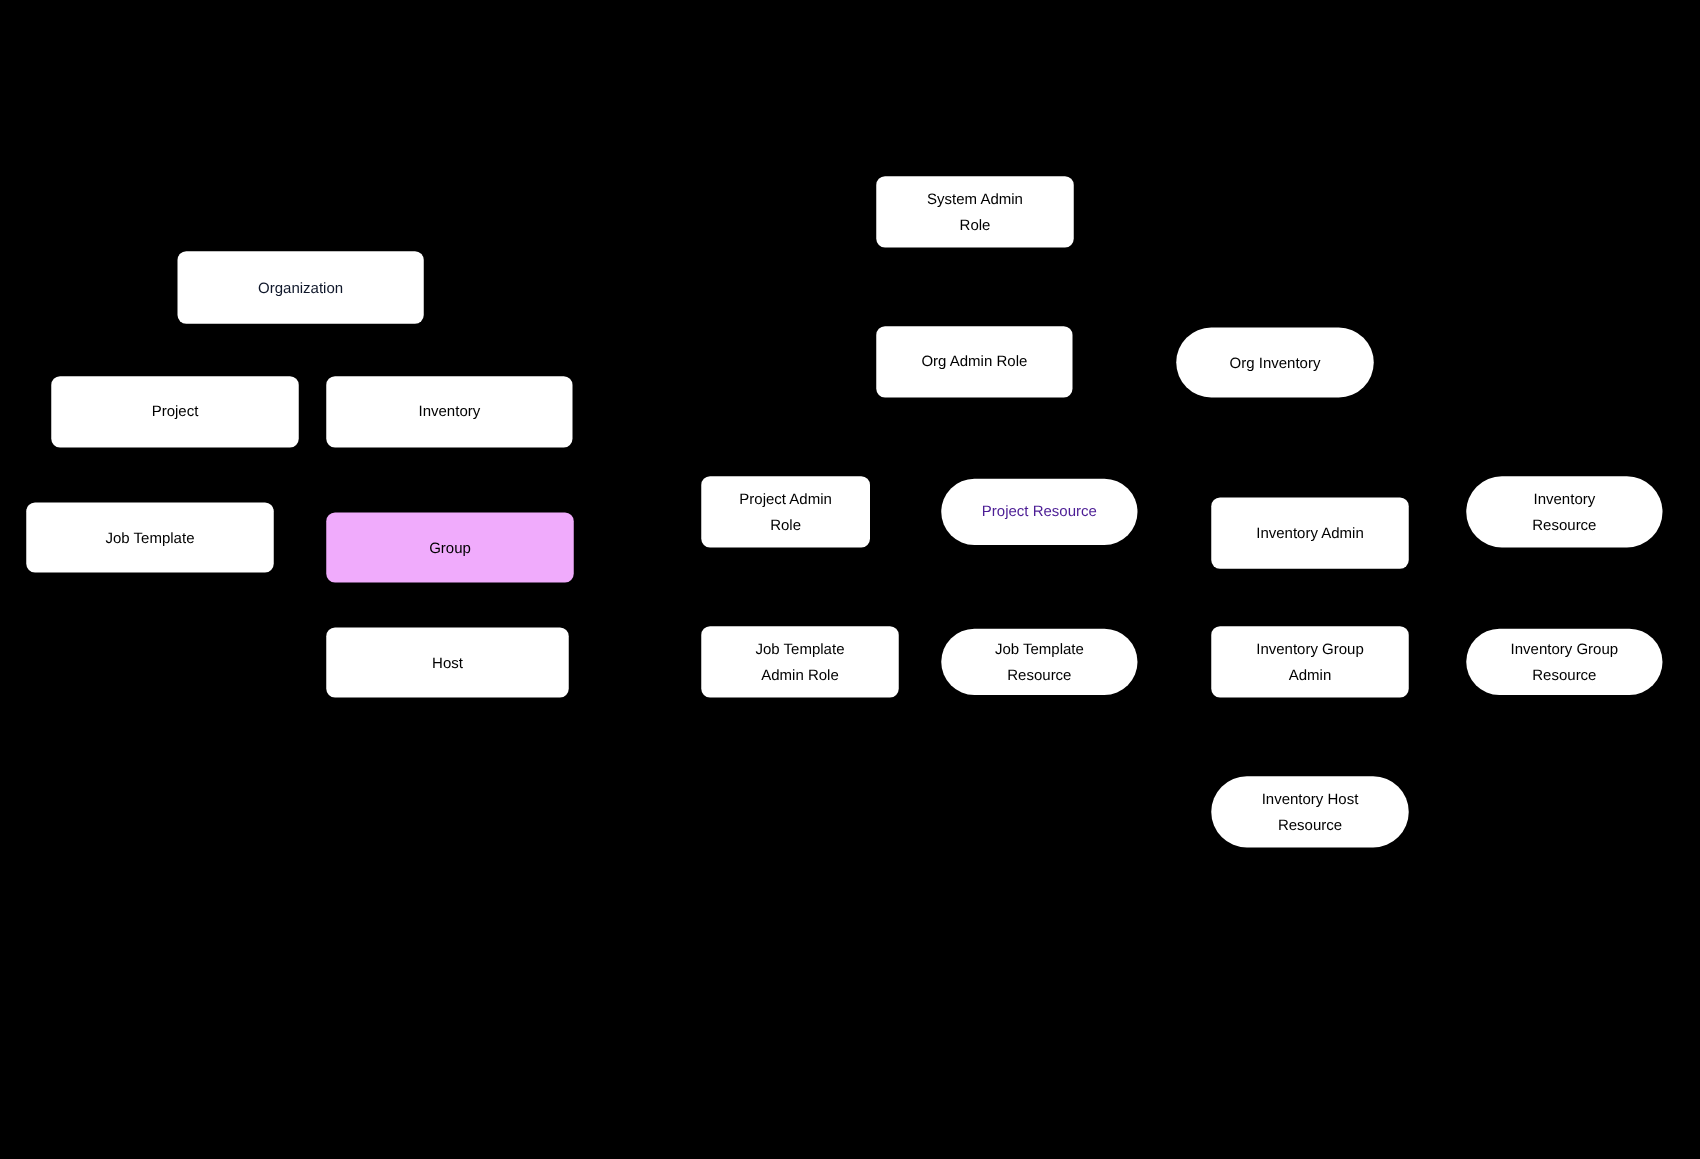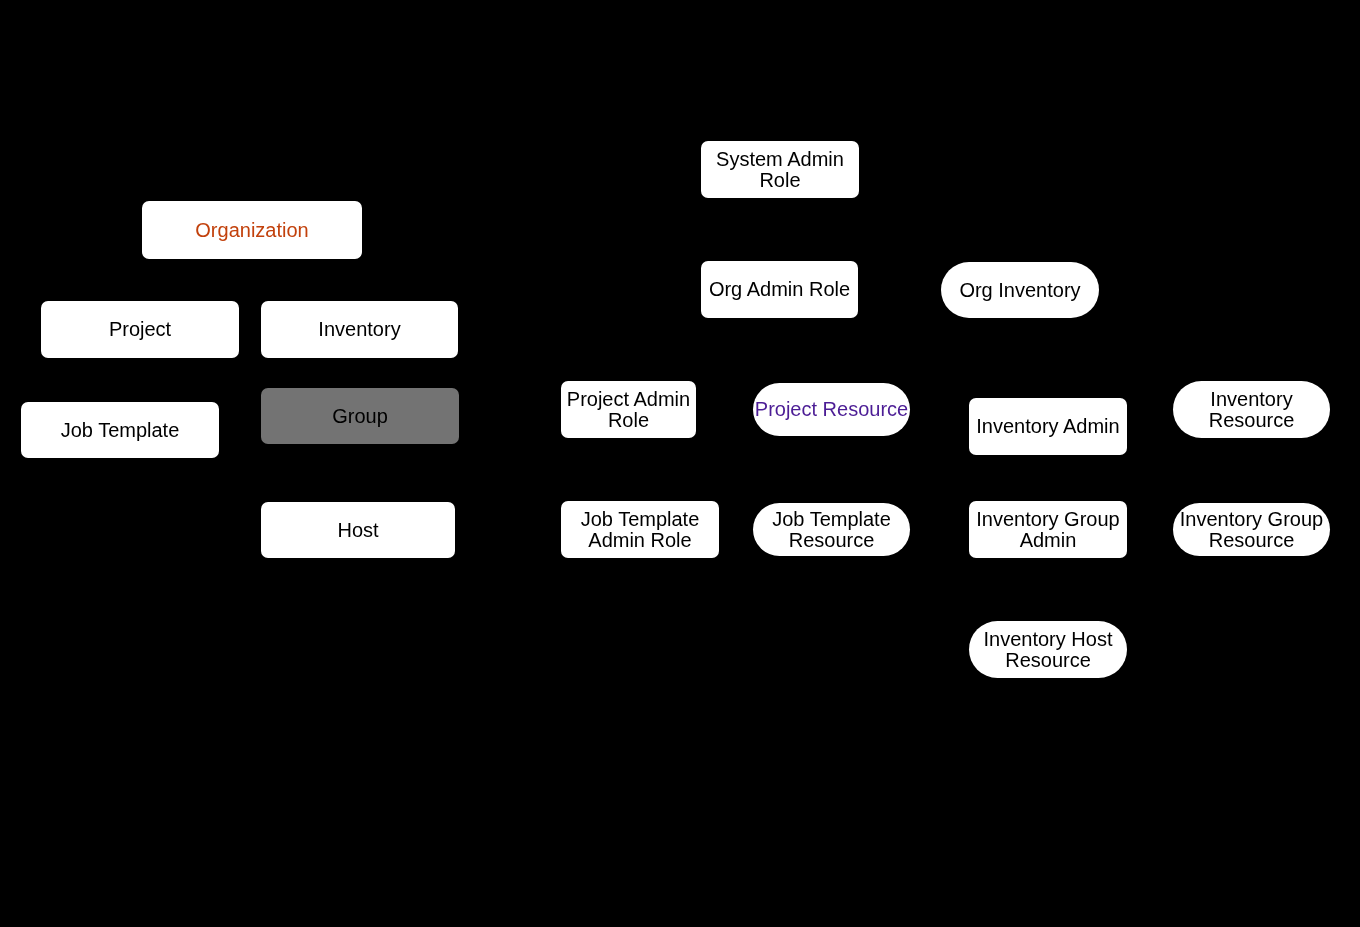--- a/index.html
+++ b/index.html
@@ -17,44 +17,44 @@
   }
   .node {
     position: absolute;
     background: #ffffff;
     color: #000000;
     display: flex;
     align-items: center;
     justify-content: center;
     text-align: center;
     box-sizing: border-box;
-    font-size: 20px;
+    font-size: 12px;
     line-height: 21px;
   }
   .node.rect { border-radius: 7px; }
   .node.pill { border-radius: 30px; }
   .node .label { white-space: pre-line; }
 </style>
 </head>
 <body>
 
 <div class="canvas" style="background: rgb(0, 0, 0); width: 1360px; height: 927px;">
-    <div class="node rect" style="left: 142px; top: 201px; width: 220px; height: 58px; background: rgb(255, 255, 255); color: #c2410c;">
+    <div class="node rect" style="left: 142px; top: 201px; width: 197px; height: 58px; background: rgb(255, 255, 255); color: #0f172a;">
       <span class="label">Organization</span>
     </div>
     <div class="node rect" style="left: 21px; top: 301px; width: 198px; height: 57px; background: rgb(255, 255, 255); color: rgb(0, 0, 0); margin-left: 20px;">
       <span class="label">Project</span>
     </div>
     <div class="node rect" style="left: 261px; top: 301px; width: 197px; height: 57px; background: rgb(255, 255, 255); color: rgb(0, 0, 0);">
       <span class="label">Inventory</span>
     </div>
     <div class="node rect" style="left: 21px; top: 402px; width: 198px; height: 56px; background: rgb(255, 255, 255); color: rgb(0, 0, 0);">
       <span class="label">Job Template</span>
     </div>
-    <div class="node rect" style="left: 261px; top: 388px; width: 198px; height: 56px; background: #737373; color: rgb(0, 0, 0);">
+    <div class="node rect" style="left: 261px; top: 410px; width: 198px; height: 56px; background: #f0abfc; color: rgb(0, 0, 0);">
       <span class="label">Group</span>
     </div>
     <div class="node rect" style="left: 261px; top: 502px; width: 194px; height: 56px; background: rgb(255, 255, 255); color: rgb(0, 0, 0);">
       <span class="label">Host</span>
     </div>
     <div class="node rect" style="left: 701px; top: 141px; width: 158px; height: 57px; background: rgb(255, 255, 255); color: rgb(0, 0, 0);">
       <span class="label">System Admin
 Role</span>
     </div>
     <div class="node rect" style="left: 701px; top: 261px; width: 157px; height: 57px; background: rgb(255, 255, 255); color: rgb(0, 0, 0);">

